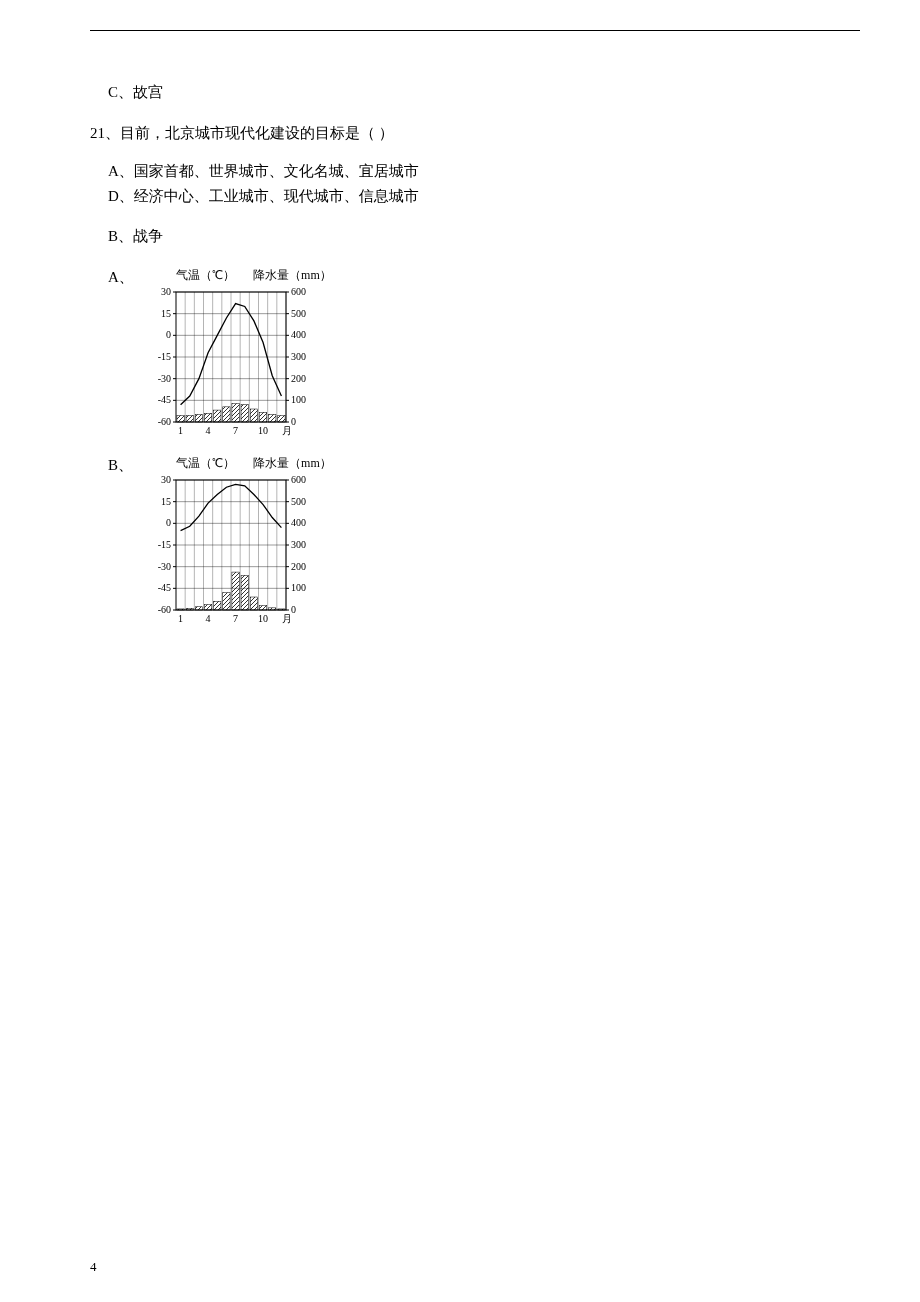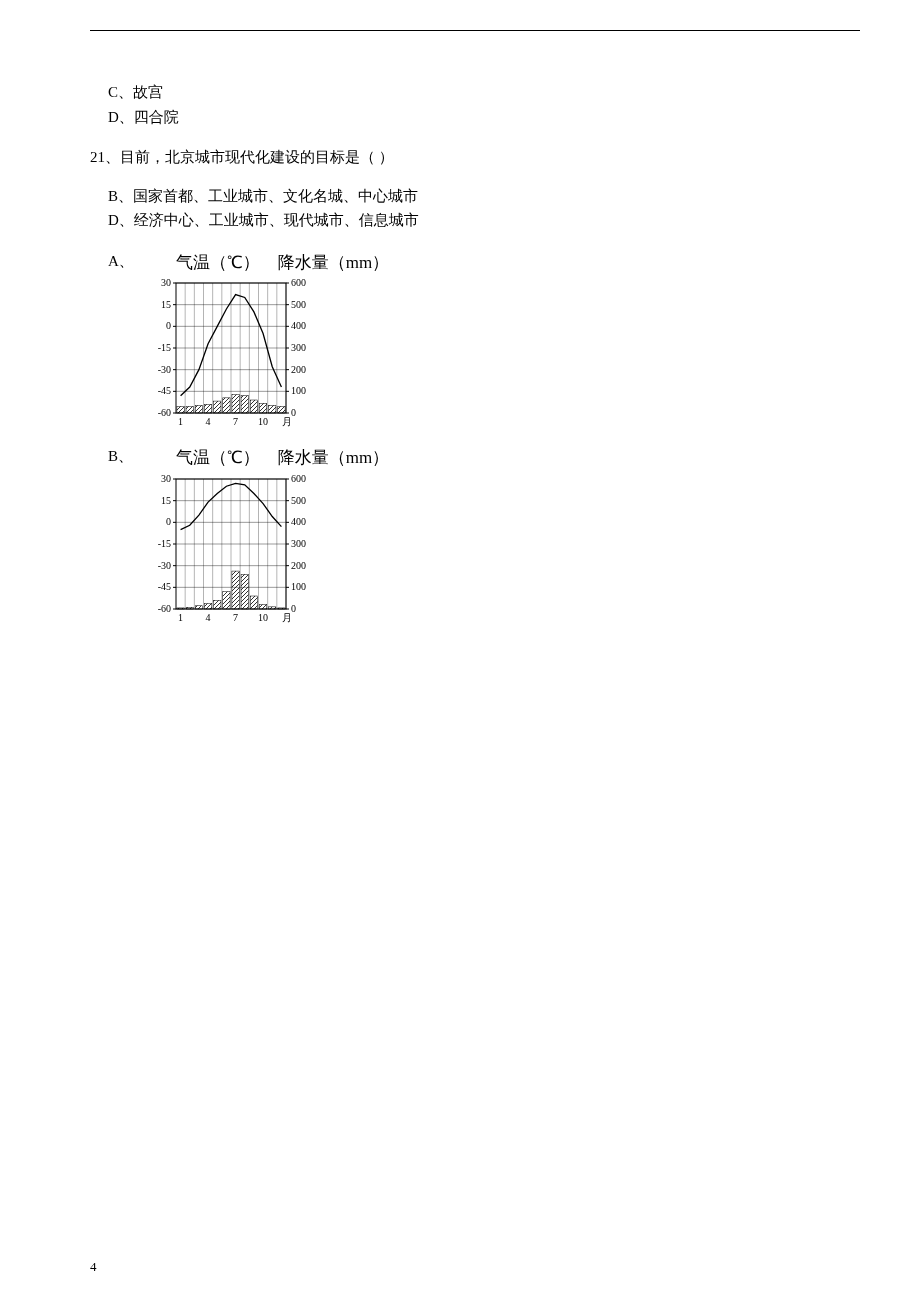--- a/index.html
+++ b/index.html
@@ -38,51 +38,51 @@
     align-items: flex-start;
   }
   .chart-opt-letter {
     width: 34px;
     padding-left: 18px;
   }
   .chart-wrap {
     margin-bottom: 8px;
   }
   .chart-titles {
-    font-size: 17px;
+    font-size: 12px;
     display: flex;
     gap: 18px;
     margin-left: 34px;
     margin-bottom: 2px;
   }
   svg { display: block; }
   .page-number {
     position: absolute;
     bottom: 26px;
     left: 90px;
     font-size: 13px;
   }
 </style>
 </head>
 <body>
 
 <div class="page">
   <hr class="hr-top">
 
   <div class="option-block">C、故宫</div>
-  <div class="option-block">D、四合院</div>
 
   <div class="question">
     <div>21、目前，北京城市现代化建设的目标是（ ）</div>
     <div style="height:14px"></div>
-    <div class="option-block">B、国家首都、工业城市、文化名城、中心城市</div>
+    <div class="option-block">A、国家首都、世界城市、文化名城、宜居城市</div>
     <div class="option-block">D、经济中心、工业城市、现代城市、信息城市</div>
   </div>
 
   <div class="question">
+    <div class="option-block" style="margin-top:6px">B、战争</div>
   </div>
 
   <div class="question" style="margin-top:10px">
 
     <div class="q23-options">
 
       <div class="chart-wrap">
         <div class="chart-label-row">
           <div class="chart-opt-letter">A、</div>
           <div>

